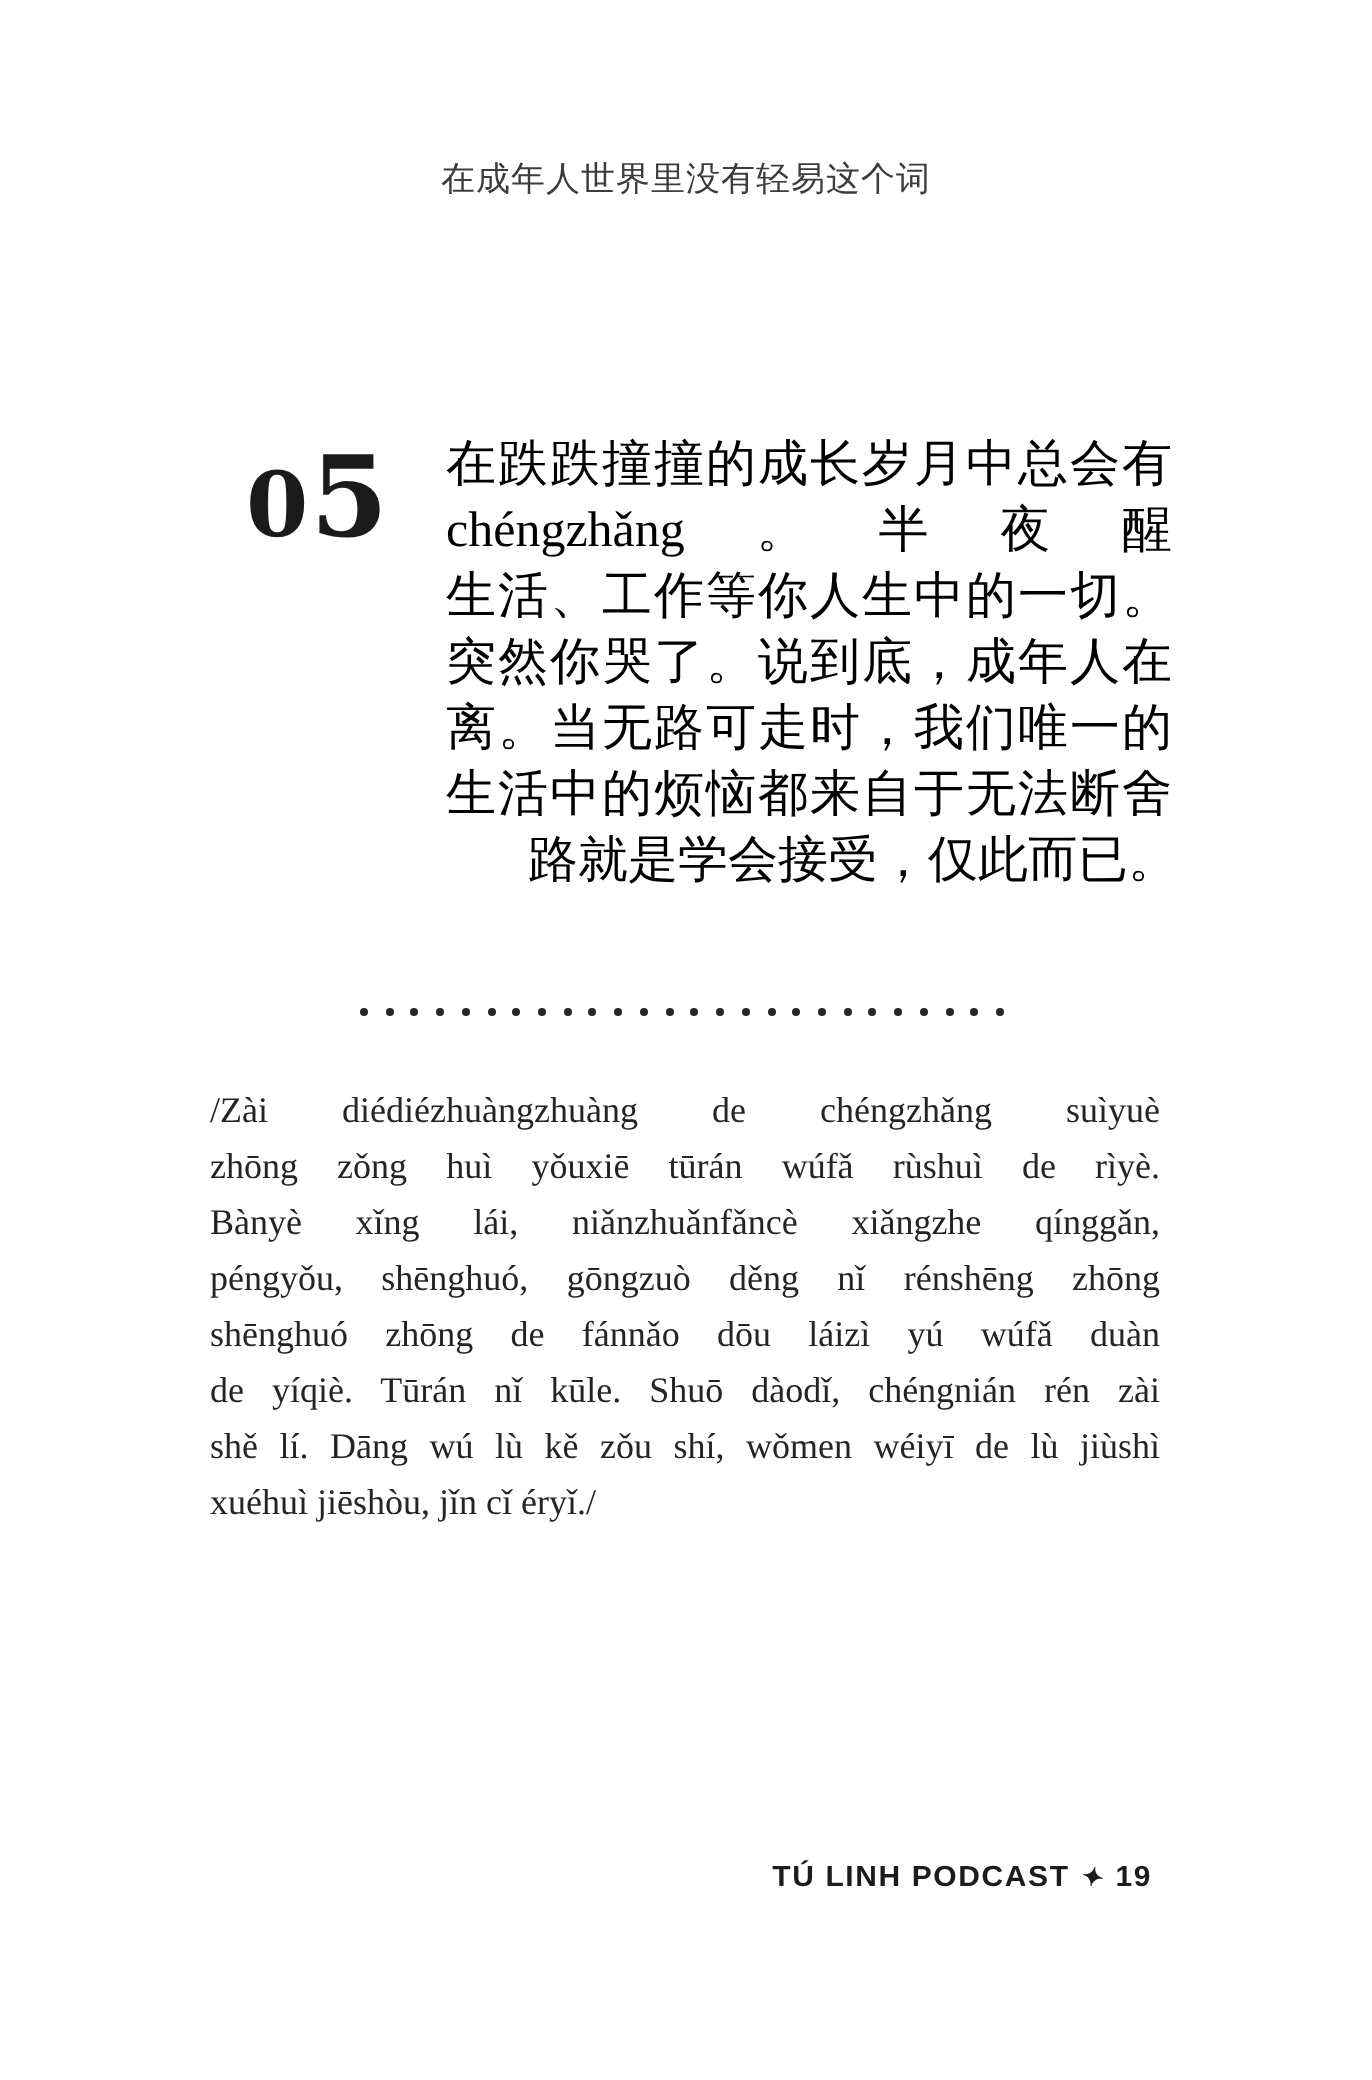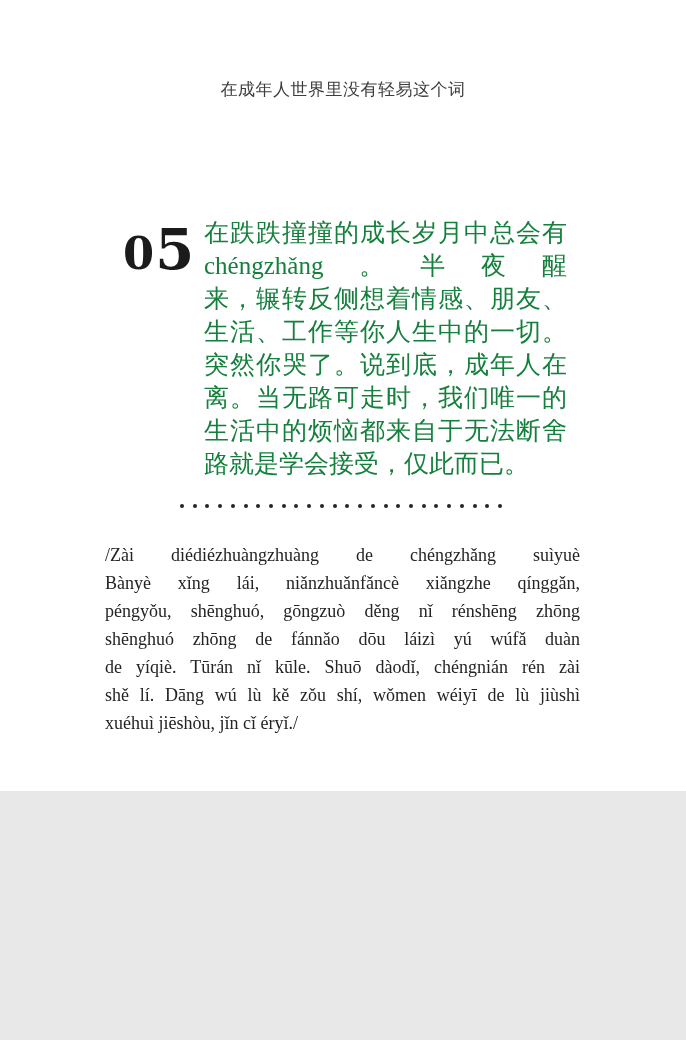--- a/index.html
+++ b/index.html
@@ -5,21 +5,21 @@
   :root{
     --bg:#ffffff;
     --ink:#232323;
     --header-ink:#3c3c3c;
   }
   *{margin:0;padding:0;box-sizing:border-box;}
   html,body{background:#e8e8e8;}
   body{font-family:"Liberation Serif", serif;}
   .page{
     position:relative;
-    width:686px;height:791px;
+    width:686px;height:1040px;
     background:var(--bg);
     margin:0 auto;
     overflow:hidden;
   }
   
   .running-header{
     position:absolute;top:78px;left:0;right:0;
     text-align:center;
     font-size:17px;
     letter-spacing:.5px;
@@ -34,35 +34,36 @@
     font-size:56px;
     line-height:1;
     letter-spacing:1px;
     color:#1b1b1b;
   }
   .section-number::first-letter{ 
     font-size:.8em;
   }
   
   .cn-paragraph{
-    position:absolute;left:204px;top:216px;width:363px;
-    color:#15803d;
+    position:absolute;left:223px;top:216px;width:363px;
+    color:#000000;
   }
   .cn-line{
     font-size:25px;
     line-height:33px;
     white-space:nowrap;
     text-align:justify;
     text-align-last:justify;
     text-justify:inter-character;
     font-family:"Liberation Serif", serif;
   }
   .cn-line.last{
     text-align-last:left;
     text-align:left;
+    margin-left:41px;
   }
   
   .dot-separator{
     position:absolute;top:503px;left:180px;width:322px;height:6px;
     display:flex;justify-content:space-between;align-items:center;
   }
   .dot{
     width:4px;height:4px;border-radius:50%;
     background:#262626;
     flex:0 0 auto;
@@ -108,21 +109,20 @@
 
 <div class="page">
 
   <div class="running-header">在成年人世界里没有轻易这个词</div>
 
   <div class="section-number">05</div>
 
   <div class="cn-paragraph">
       <div class="cn-line">在跌跌撞撞的成长岁月中总会有</div>
       <div class="cn-line">chéngzhǎng。半夜醒</div>
-      <div class="cn-line">来，辗转反侧想着情感、朋友、</div>
       <div class="cn-line">生活、工作等你人生中的一切。</div>
       <div class="cn-line">突然你哭了。说到底，成年人在</div>
       <div class="cn-line">离。当无路可走时，我们唯一的</div>
       <div class="cn-line">生活中的烦恼都来自于无法断舍</div>
       <div class="cn-line last">路就是学会接受，仅此而已。</div>
     </div>
 
   <div class="dot-separator">
       <span class="dot"></span>
       <span class="dot"></span>
@@ -147,20 +147,21 @@
       <span class="dot"></span>
       <span class="dot"></span>
       <span class="dot"></span>
       <span class="dot"></span>
       <span class="dot"></span>
       <span class="dot"></span>
     </div>
 
   <div class="py-paragraph">
       <div class="py-line">/Zài diédiézhuàngzhuàng de chéngzhǎng suìyuè</div>
+      <div class="py-line">zhōng zǒng huì yǒuxiē tūrán wúfǎ rùshuì de rìyè.</div>
       <div class="py-line">Bànyè xǐng lái, niǎnzhuǎnfǎncè xiǎngzhe qínggǎn,</div>
       <div class="py-line">péngyǒu, shēnghuó, gōngzuò děng nǐ rénshēng zhōng</div>
       <div class="py-line">shēnghuó zhōng de fánnǎo dōu láizì yú wúfǎ duàn</div>
       <div class="py-line">de yíqiè. Tūrán nǐ kūle. Shuō dàodǐ, chéngnián rén zài</div>
       <div class="py-line">shě lí. Dāng wú lù kě zǒu shí, wǒmen wéiyī de lù jiùshì</div>
       <div class="py-line last">xuéhuì jiēshòu, jǐn cǐ éryǐ./</div>
     </div>
 
   <div class="footer">
     <span>TÚ LINH PODCAST</span>

